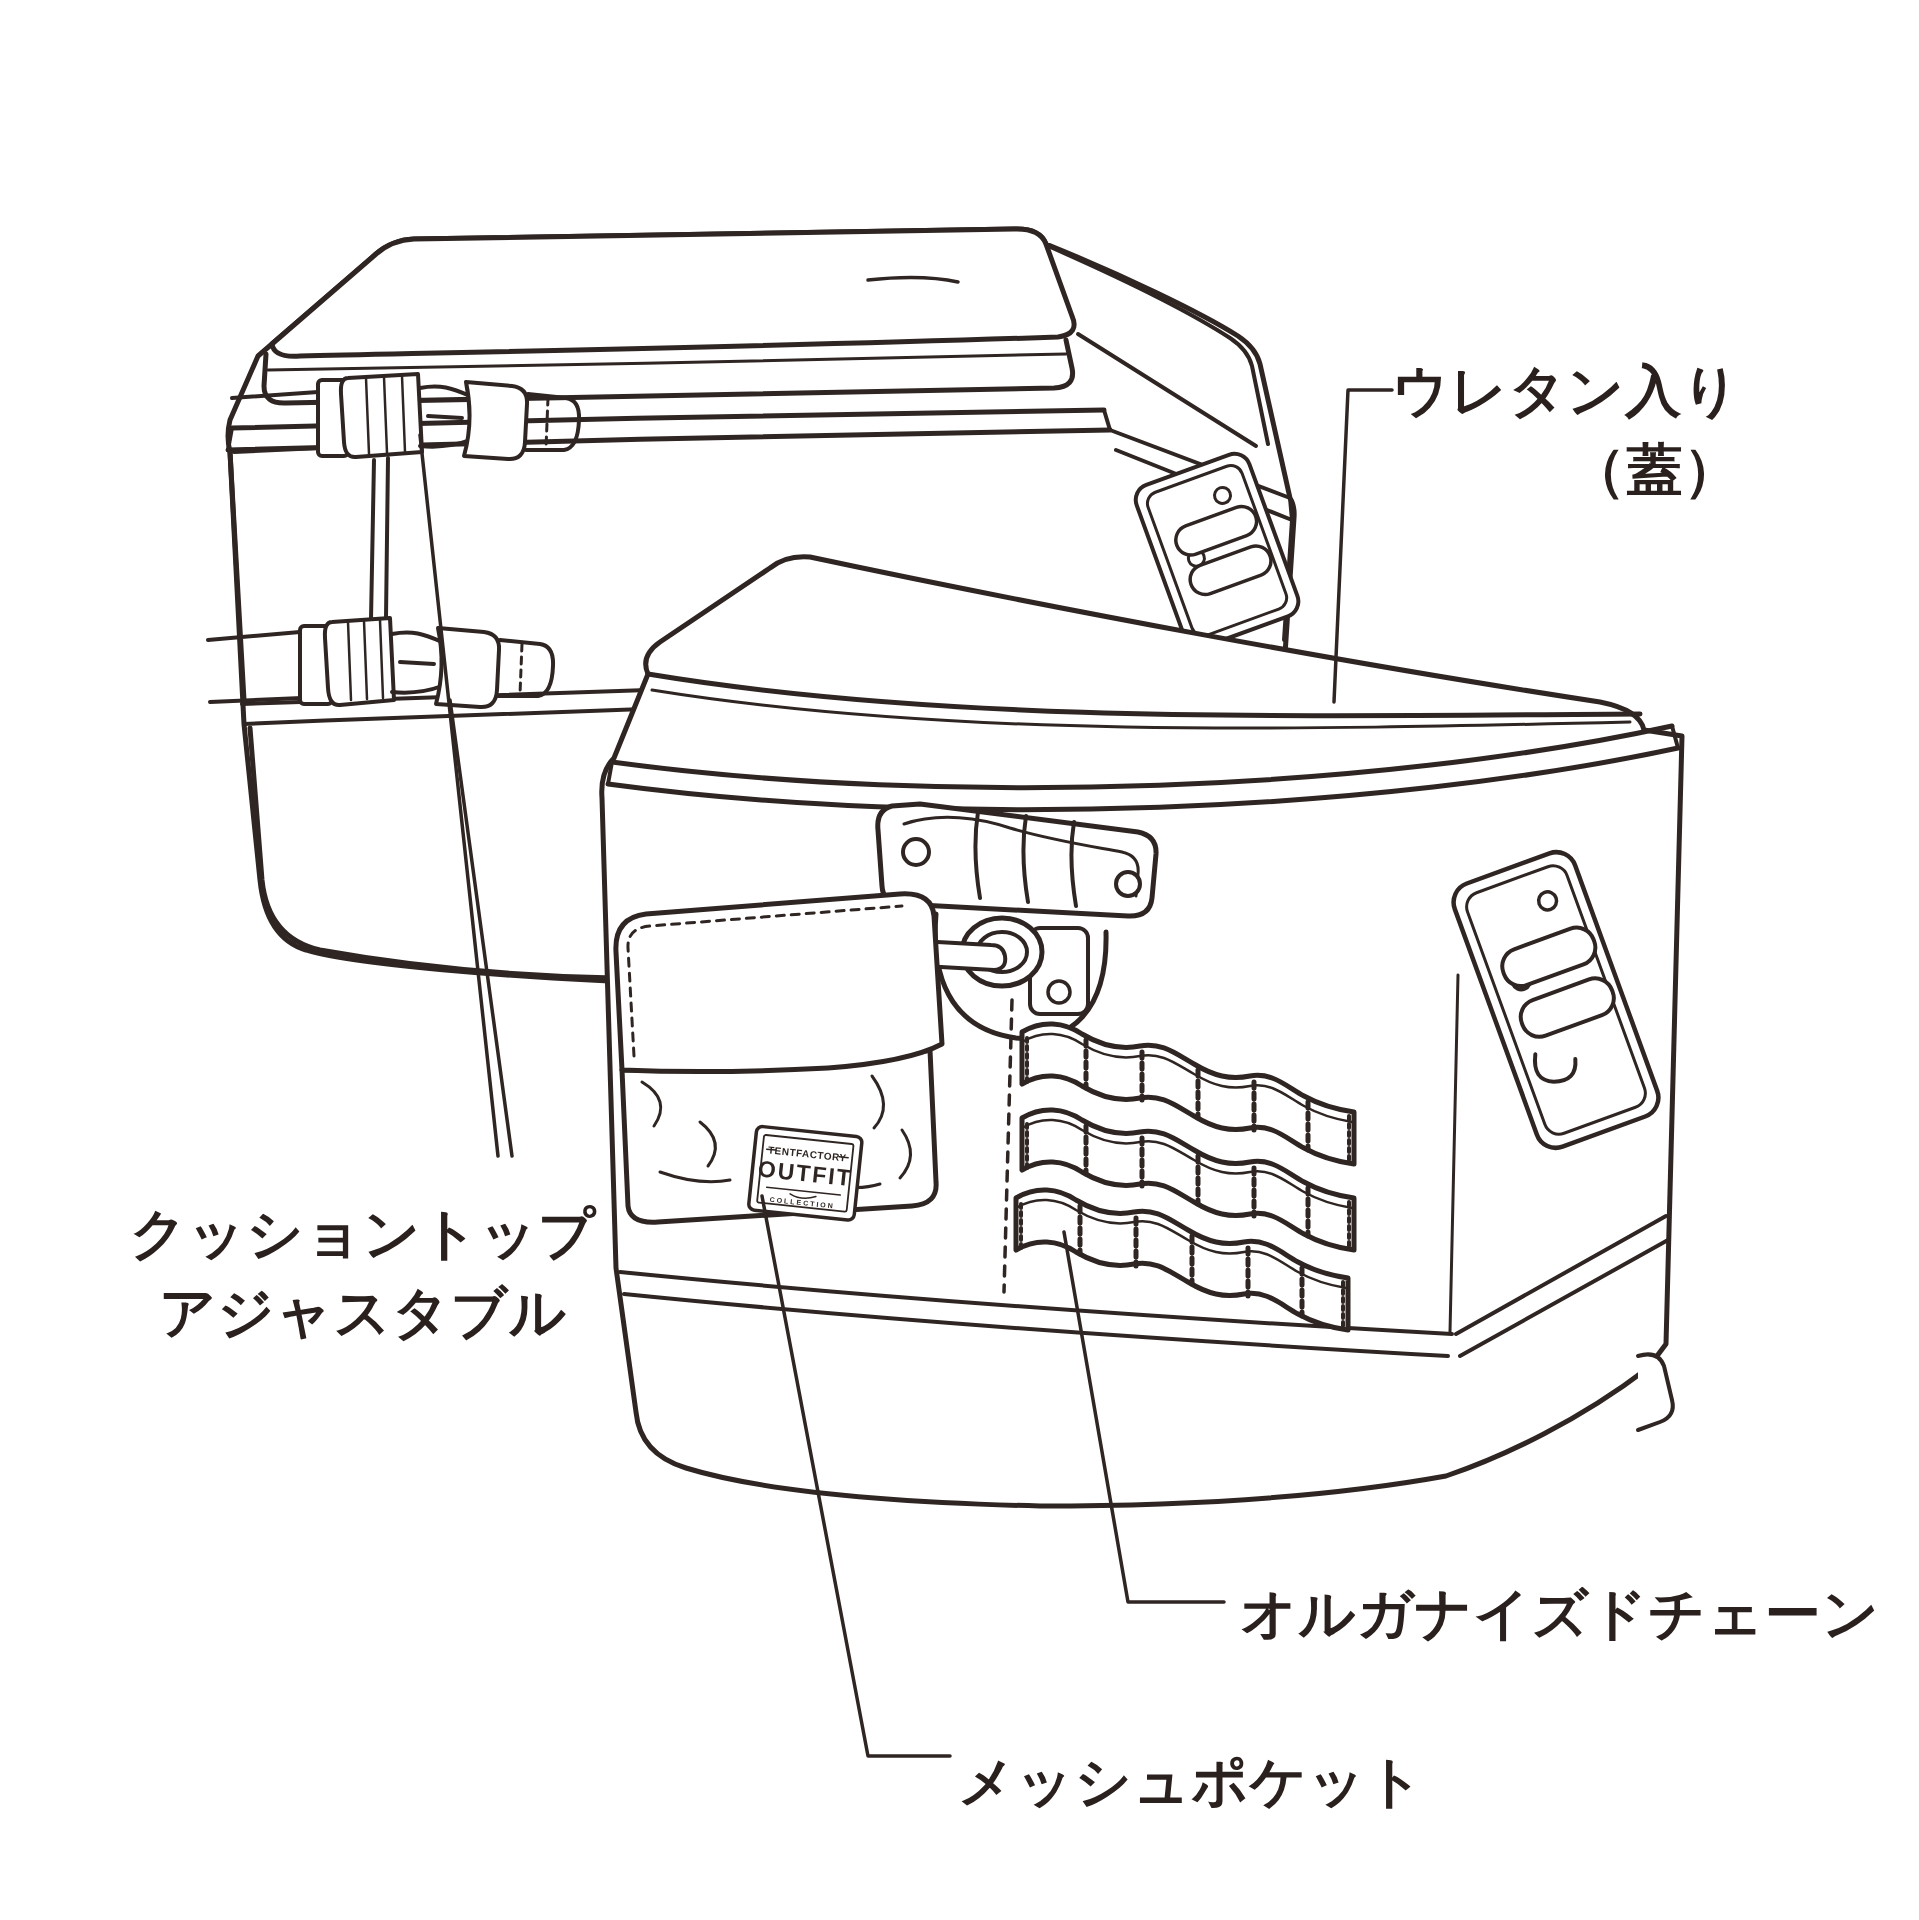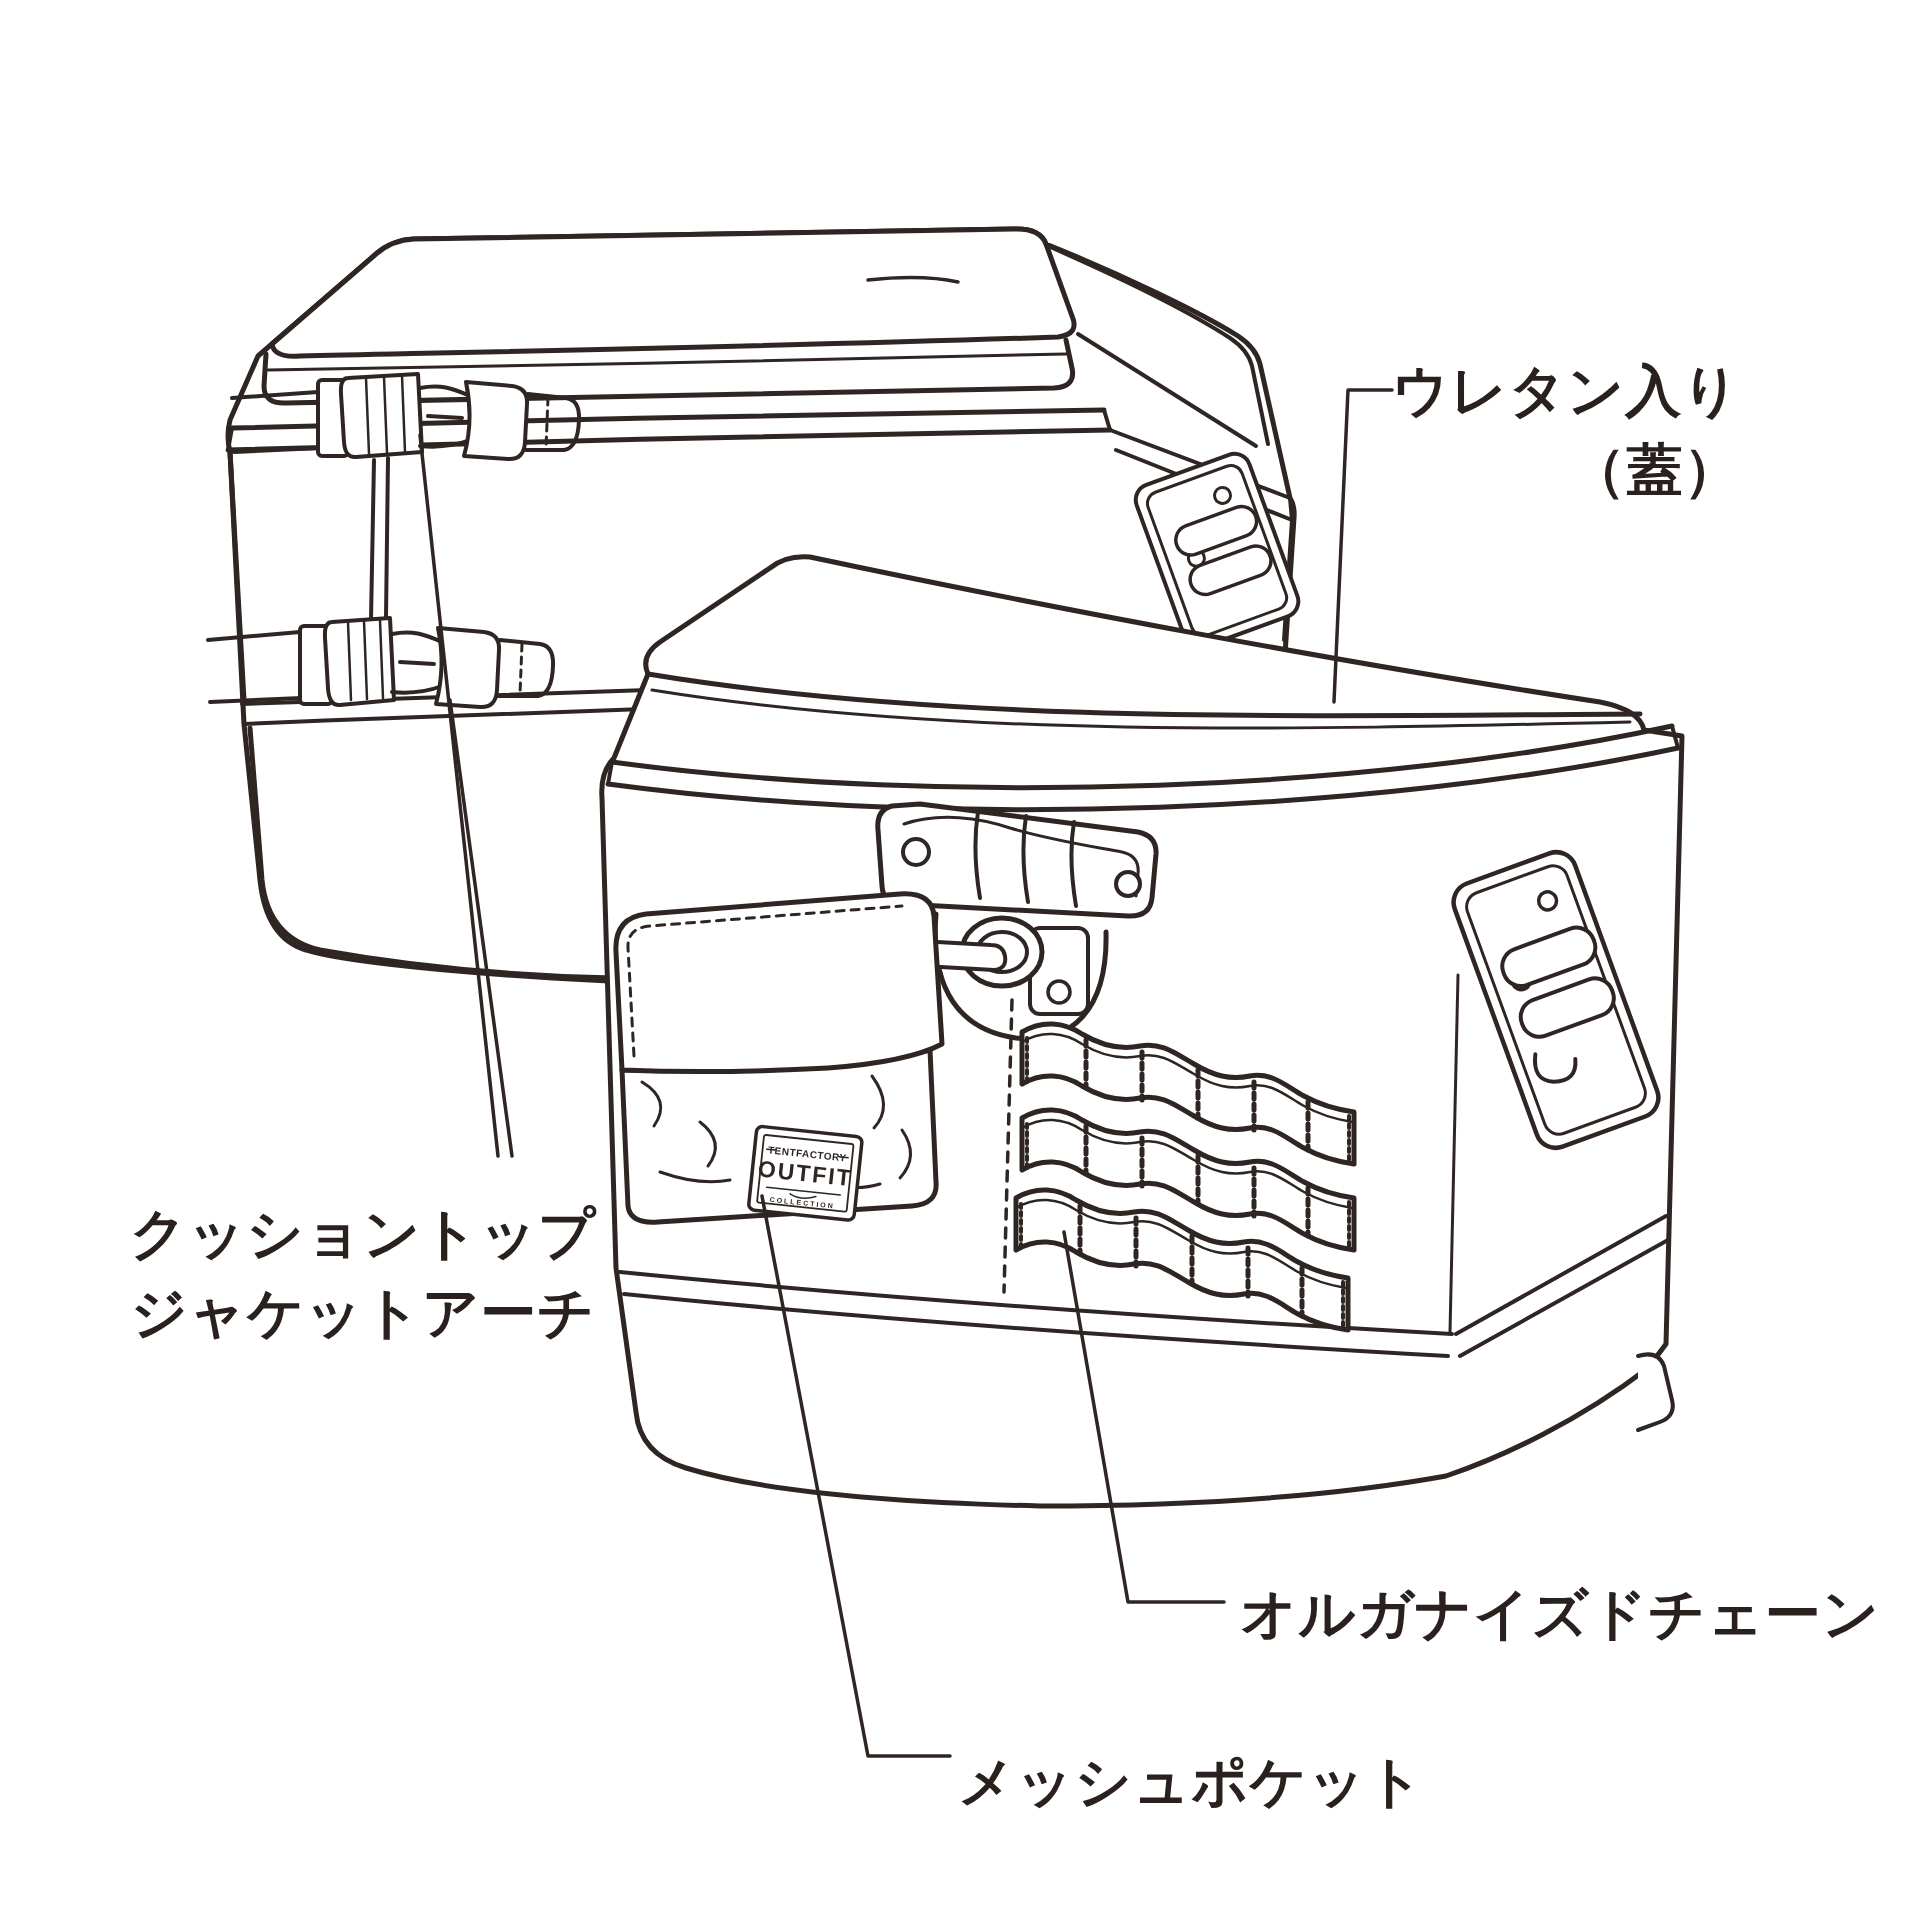--- a/index.html
+++ b/index.html
@@ -195,20 +195,20 @@
   </g>
 </svg>
 
 <div id="cushion-label" class="label">
   <span>ウレタン入り</span>
   <span>（蓋）</span>
 </div>
 
 <div id="adjustable-label" class="label">
   <span>クッショントップ</span>
-  <span>ジャケットアーチ</span>
+  <span>アジャスタブル</span>
 </div>
 
 <div id="chain-label" class="label">オルガナイズドチェーン</div>
 
 <div id="mesh-label" class="label">メッシュポケット</div>
 
 </div>
 
 </body></html>

